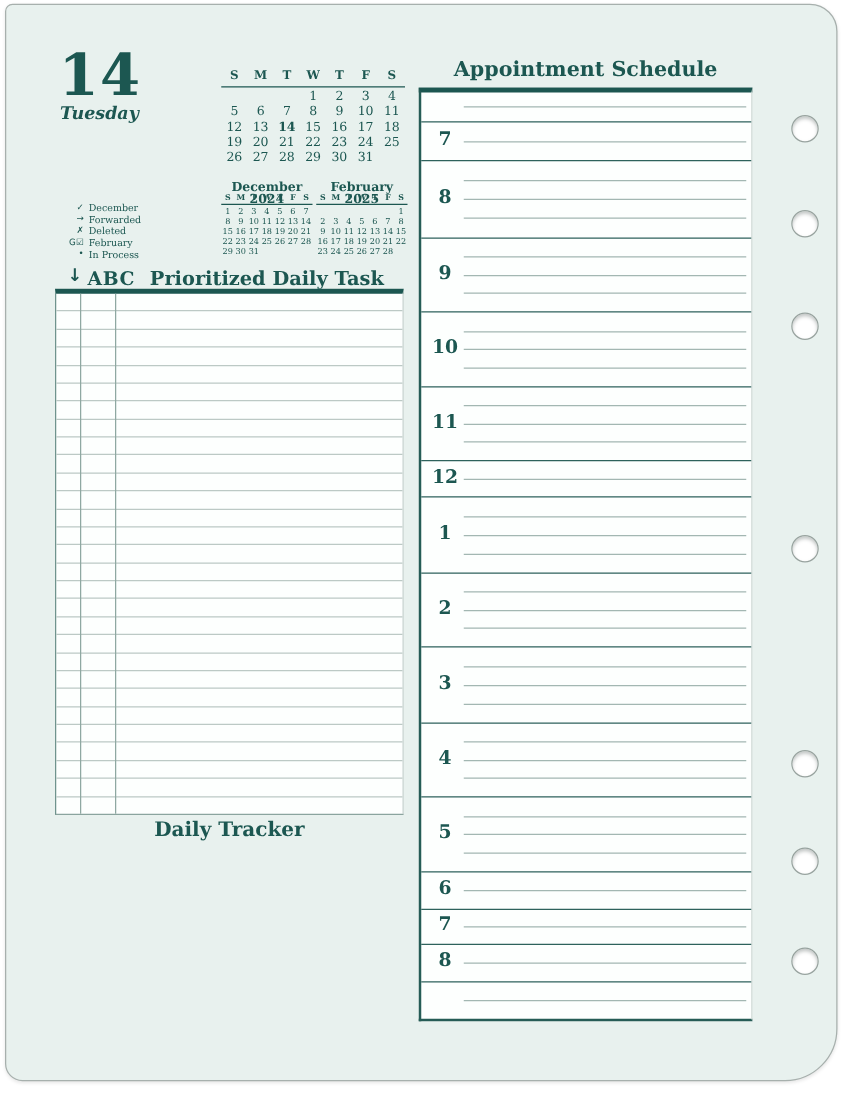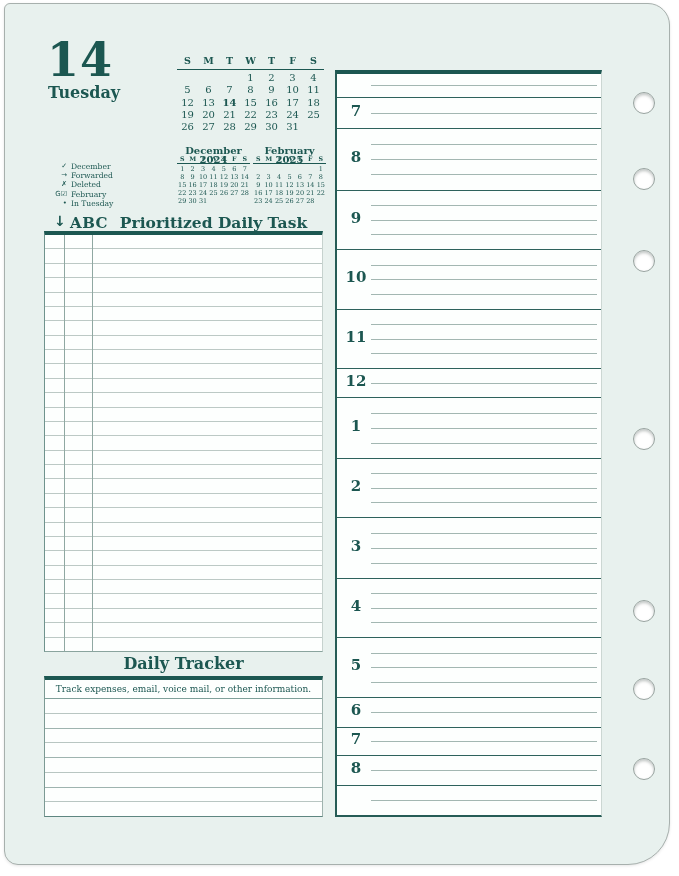--- a/index.html
+++ b/index.html
@@ -3,21 +3,21 @@
 <meta charset="utf-8">
 <style>
   html,body{margin:0;padding:0;background:#fff;}
   .canvas{position:relative;width:679px;height:876px;background:#ffffff;overflow:hidden;
           font-family:"DejaVu Serif", serif;color:#1c5751;}
   .page{position:absolute;left:4px;top:3px;width:664px;height:860px;background:#e8f1ee;
         border:1px solid #a7b0ad;border-radius:6px 22px 42px 14px;
         box-shadow:0 1px 3px rgba(0,0,0,.10);}
   
   .date-num{position:absolute;left:42px;top:33px;font-size:46px;font-weight:bold;line-height:1;letter-spacing:1px;}
-  .weekday{position:absolute;left:43px;top:79px;font-size:16px;font-weight:bold;}
+  .weekday{position:absolute;left:43px;top:79px;font-size:14px;font-weight:bold;font-style:italic;}
   .monthyear{position:absolute;left:43px;top:98px;font-size:18px;font-weight:bold;}
   
   .jan-cal{position:absolute;left:172px;top:51px;width:147px;}
   .cal-head{display:grid;grid-template-columns:repeat(7,1fr);text-align:center;
             font-size:9.5px;font-weight:bold;padding-bottom:3px;border-bottom:1.5px solid #1c5751;}
   .cal-grid{display:grid;grid-template-columns:repeat(7,1fr);text-align:center;
             font-size:10px;padding-top:2px;}
   .cal-grid span{line-height:12.3px;height:12.3px;}
   .cal-grid span.today{font-weight:bold;}
   
@@ -139,21 +139,21 @@
         <div class="legend-row">
           <span class="legend-sym">✗</span>
           <span>Deleted</span>
         </div>
         <div class="legend-row">
           <span class="legend-sym">G☑</span>
           <span>February</span>
         </div>
         <div class="legend-row">
           <span class="legend-sym">•</span>
-          <span>In Tuesday</span>
+          <span>In Process</span>
         </div>
       </div>
 
     <div class="mini-cal" id="mini-0" style="left:172px">
         <div class="mini-title">December 2024</div>
         <div class="mini-head">
           <span>S</span>
           <span>M</span>
           <span>T</span>
           <span>W</span>
@@ -282,32 +282,22 @@
         <div class="task-row"></div>
         <div class="task-row"></div>
         <div class="task-row"></div>
         <div class="task-row"></div>
         <div class="task-row"></div>
         <div class="task-row"></div>
         <div class="task-row"></div>
       </div>
 
     <div class="tracker-title">Daily Tracker</div>
-    <div class="tracker-box" id="tracker-box">
-      <div class="tracker-hint">Track expenses, email, voice mail, or other information.</div>
-    <div class="tracker-row"></div>
-        <div class="tracker-row alt"></div>
-        <div class="tracker-row"></div>
-        <div class="tracker-row alt"></div>
-        <div class="tracker-row"></div>
-        <div class="tracker-row alt"></div>
-        <div class="tracker-row"></div>
-        <div class="tracker-row alt"></div>
-      </div>
-
+
+    <div class="sched-title">Appointment Schedule</div>
     <div class="sched-box" id="sched-box">
         <div class="sched-block" style="height: 24px;">
           <div class="sched-line" style="top: 11.3px;"></div>
         </div>
         <div class="sched-block" style="height: 31px;">
           <div class="sched-line" style="top: 14.8px;"></div>
           <span class="sched-hour" style="top: 5.8px;">7</span>
         </div>
         <div class="sched-block" style="height: 62px;">
           <div class="sched-line" style="top: 15.1px;"></div>

